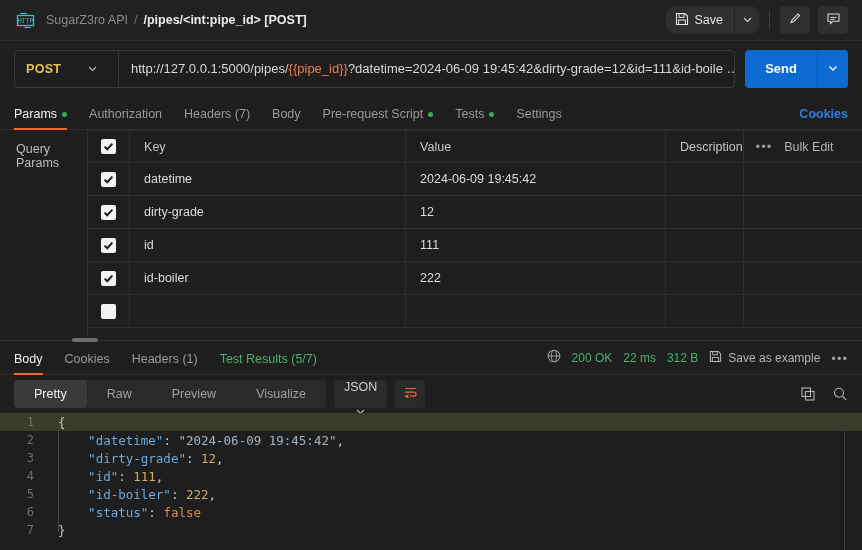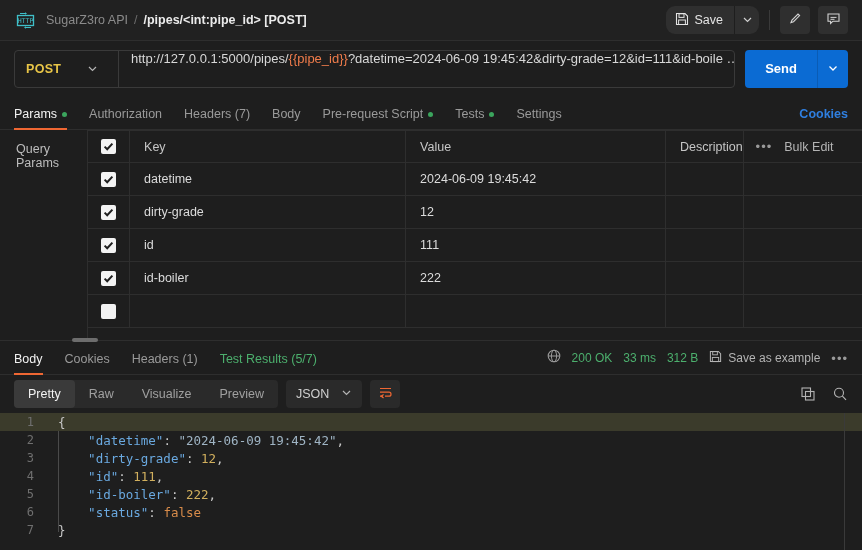--- a/index.html
+++ b/index.html
@@ -62,21 +62,21 @@
     height: 38px; border: 1px solid #3a3a3a; border-radius: 4px;
     background: #1e1e1e; overflow: hidden;
   }
   .method-sel {
     display: flex; align-items: center; gap: 26px;
     height: 100%; padding: 0 11px; cursor: pointer;
     border-right: 1px solid #3a3a3a; min-width: 104px;
   }
   .method-label { font-size: 12.5px; font-weight: bold; color: #e8c547; letter-spacing: .3px;}
   .url-input {
-    flex: 1 1 auto; height: 100%; display: flex; align-items: flex-start;
+    flex: 1 1 auto; height: 100%; display: flex; align-items: center;
     padding: 0 12px; font-size: 13px; color: #d8d8d8;
     white-space: nowrap; overflow: hidden; cursor: text;
   }
   .url-var { color: #f07c4b; }
   .send-group { display: flex; align-items: stretch; border-radius: 4px; overflow: hidden; flex: 0 0 auto;}
   .send-btn {
     background: #0b6bd3; color: #fff; font-size: 13px; font-weight: bold;
     border: none; height: 38px; padding: 0 20px; cursor: pointer;
     border-right: 1px solid #0a5cb5;
   }
@@ -168,27 +168,27 @@
   .meta-item { font-size: 12px; color: #4caf6d; white-space: nowrap; }
   .save-example { font-size: 12px; color: #b4b4b4; display: flex; align-items: center; gap: 6px; cursor: pointer;}
   .meta-dots { color: #9a9a9a; font-size: 13px; cursor: pointer; letter-spacing: 1px;}
 
   
   .body-tools {
     flex: 0 0 38px; display: flex; align-items: center; padding: 4px 14px; gap: 8px;
   }
   .seg { display: flex; background: #2a2a2a; border-radius: 4px; height: 28px; align-items: center; }
   .seg-item {
-    font-size: 12.5px; color: #a0a0a0; padding: 0 14px; height: 28px;
+    font-size: 12.5px; color: #a0a0a0; padding: 0 20px; height: 28px;
     display: flex; align-items: center; cursor: pointer; border-radius: 4px;
   }
   .seg-item.active { background: #3a3a3a; color: #f3f3f3; }
   .json-sel {
     display: flex; align-items: center; gap: 12px; background: #2a2a2a;
-    border-radius: 4px; height: 28px; padding: 0 10px; cursor: pointer;
+    border-radius: 4px; height: 28px; padding: 0 10px; cursor: pointer; flex-direction: column;
   }
   .json-sel span { font-size: 12.5px; color: #cfcfcf; }
   .wrap-btn {
     width: 30px; height: 28px; background: #2a2a2a; border-radius: 4px;
     display: flex; align-items: center; justify-content: center; cursor: pointer;
   }
   .body-tools-right { margin-left: auto; display: flex; align-items: center; gap: 16px; }
   .t-icon { cursor: pointer; display: flex; }
 
   
@@ -432,42 +432,42 @@
 
       <div class="meta">
         <span>
           <svg width="14" height="14" viewBox="0 0 14 14">
             <circle cx="7" cy="7" r="5.8" fill="none" stroke="#9a9a9a" stroke-width="1.1"></circle>
             <ellipse cx="7" cy="7" rx="2.6" ry="5.8" fill="none" stroke="#9a9a9a" stroke-width="1"></ellipse>
             <path d="M1.3 7 h11.4" stroke="#9a9a9a" stroke-width="1"></path>
           </svg>
         </span>
         <span class="meta-item">200 OK</span>
-        <span class="meta-item">33 ms</span>
+        <span class="meta-item">22 ms</span>
         <span class="meta-item">312 B</span>
         <span class="save-example">
           <span>
             <svg width="13" height="13" viewBox="0 0 14 14">
               <path d="M1.5 1.5 h8.5 l2.5 2.5 v8.5 h-11 z" fill="none" stroke="#b4b4b4" stroke-width="1.1"></path>
               <rect x="4" y="1.8" width="5" height="3.4" fill="none" stroke="#b4b4b4" stroke-width="1"></rect>
               <rect x="3.6" y="8" width="6.8" height="4.5" fill="none" stroke="#b4b4b4" stroke-width="1"></rect>
             </svg>
           </span>
           <span>Save as example</span>
         </span>
         <span class="meta-dots">•••</span>
       </div>
     </div>
 
     <div class="body-tools">
       <div class="seg">
         <div class="seg-item active">Pretty</div>
         <div class="seg-item">Raw</div>
+        <div class="seg-item">Preview</div>
         <div class="seg-item">Visualize</div>
-        <div class="seg-item">Preview</div>
       </div>
       <div class="json-sel">
         <span>JSON</span>
         <span>
           <svg width="11" height="11" viewBox="0 0 11 11">
               <path d="M2 4 l3.5 3.5 L9 4" fill="none" stroke="#b4b4b4" stroke-width="1.2"></path>
             </svg>
         </span>
       </div>
       <div class="wrap-btn">

